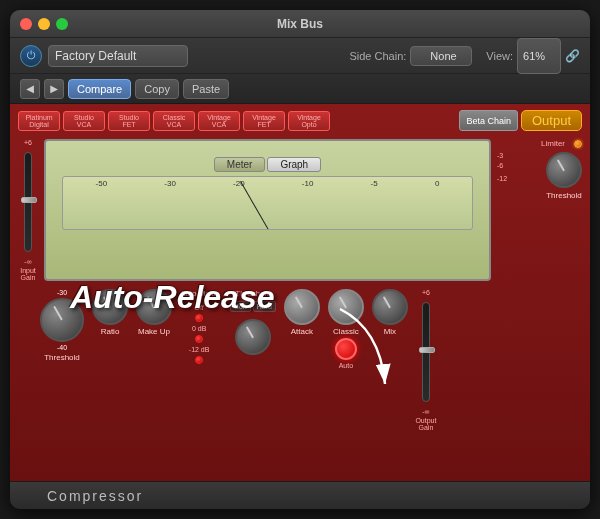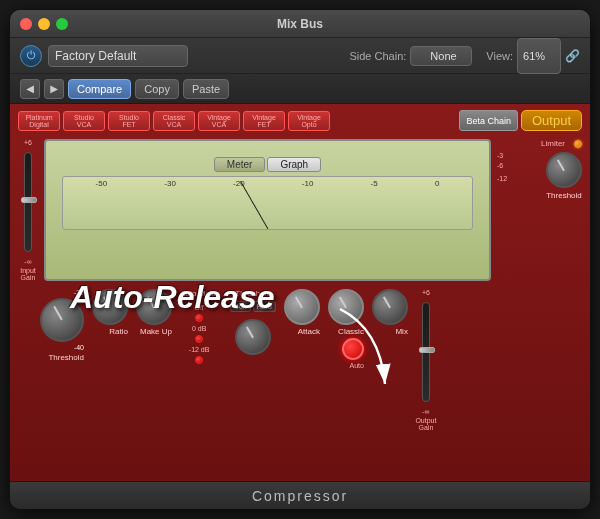--- a/index.html
+++ b/index.html
@@ -315,21 +315,21 @@
     
     .controls-area {
       display: flex;
       padding: 4px 8px 6px 30px;
       gap: 8px;
       align-items: flex-start;
     }
     .knob-group {
       display: flex;
       flex-direction: column;
-      align-items: flex-end;
+      align-items: center;
       gap: 2px;
     }
     .knob {
       border-radius: 50%;
       background: radial-gradient(circle at 35% 35%, #888, #333);
       border: 2px solid #555;
       position: relative;
       cursor: pointer;
       display: flex; align-items: center; justify-content: center;
     }
@@ -384,22 +384,22 @@
       border-radius: 2px;
       padding: 1px 3px;
       cursor: pointer;
     }
     
     .bottom-bar {
       background: linear-gradient(to bottom, #3a3a3a, #2a2a2a);
       height: 28px;
       display: flex;
       align-items: center;
-      justify-content: center;
       border-top: 1px solid #1a1a1a;
+      padding-left: 37px;
     }
     .bottom-title {
       color: #bbb;
       font-size: 14px;
       letter-spacing: 2px;
     }
     
     .db-mark { color: #ffaaaa; font-size: 7px; }
     .vert-slider {
       width: 8px;

